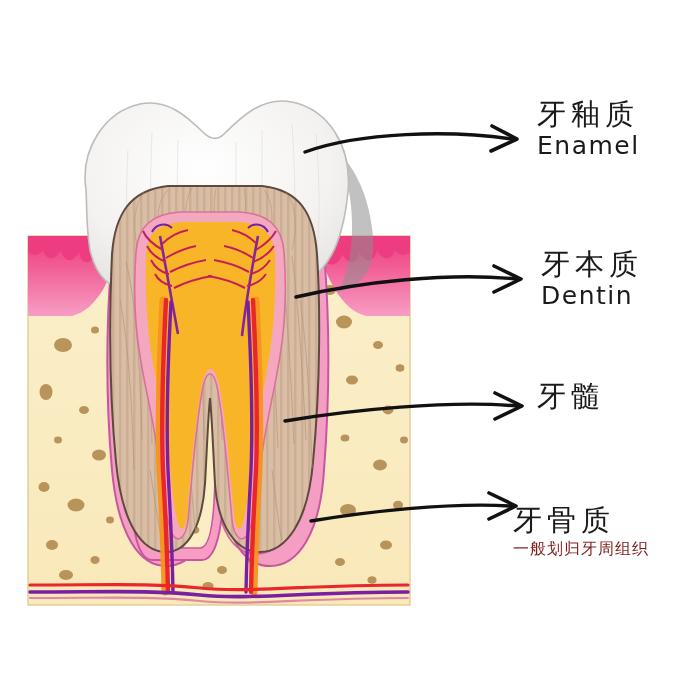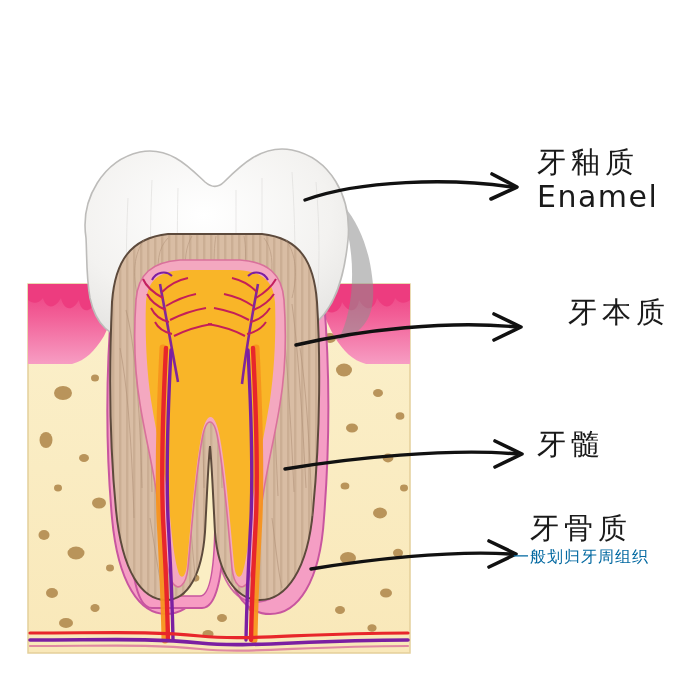--- a/index.html
+++ b/index.html
@@ -12,21 +12,20 @@
     width: 681px;
     height: 686px;
     overflow: hidden;
     font-family: "DejaVu Sans", "Liberation Sans", sans-serif;
   }
   #stage {
     position: relative;
     width: 681px;
     height: 546px;
     background: #ffffff;
-    margin-top: 48px;
   }
   #diagram {
     position: absolute;
     left: 0;
     top: 0;
     width: 681px;
     height: 686px;
   }
   .label-block {
     position: absolute;
@@ -36,39 +35,39 @@
   .label-cn {
     font-family: "DejaVu Sans", "Liberation Sans", sans-serif;
     font-size: 29px;
     letter-spacing: 5px;
     line-height: 1.12;
     white-space: nowrap;
     font-weight: 500;
   }
   .label-en {
     font-family: "DejaVu Sans", "Liberation Sans", sans-serif;
-    font-size: 30px;
+    font-size: 25px;
     letter-spacing: 1.5px;
     line-height: 1.15;
     white-space: nowrap;
     margin-top: 2px;
   }
   .label-note {
     font-family: "DejaVu Sans", "Liberation Sans", sans-serif;
     font-size: 16px;
     letter-spacing: 1px;
     line-height: 1.15;
     white-space: nowrap;
     margin-top: 4px;
-    color: #0369a1;
+    color: #7f1d1d;
   }
   #lbl-enamel   { left: 537px; top: 98px; }
-  #lbl-dentin   { left: 568px; top: 248px; }
+  #lbl-dentin   { left: 541px; top: 248px; }
   #lbl-pulp     { left: 537px; top: 380px; text-align: right; }
-  #lbl-cementum { left: 513px; top: 464px; text-align: center; }
+  #lbl-cementum { left: 513px; top: 504px; }
 </style>
 </head>
 <body>
 
 <div id="stage">
 
   <svg id="diagram" viewBox="0 0 681 686">
     <defs>
 
       <pattern id="dentinStripes" width="7" height="7" patternUnits="userSpaceOnUse" patternTransform="rotate(0)">
@@ -412,20 +411,21 @@
     </g>
   </svg>
 
   <div class="label-block" id="lbl-enamel">
     <div class="label-cn">牙釉质</div>
     <div class="label-en">Enamel</div>
   </div>
 
   <div class="label-block" id="lbl-dentin">
     <div class="label-cn">牙本质</div>
+    <div class="label-en">Dentin</div>
   </div>
 
   <div class="label-block" id="lbl-pulp">
     <div class="label-cn">牙髓</div>
   </div>
 
   <div class="label-block" id="lbl-cementum">
     <div class="label-cn">牙骨质</div>
     <div class="label-note">一般划归牙周组织</div>
   </div>

